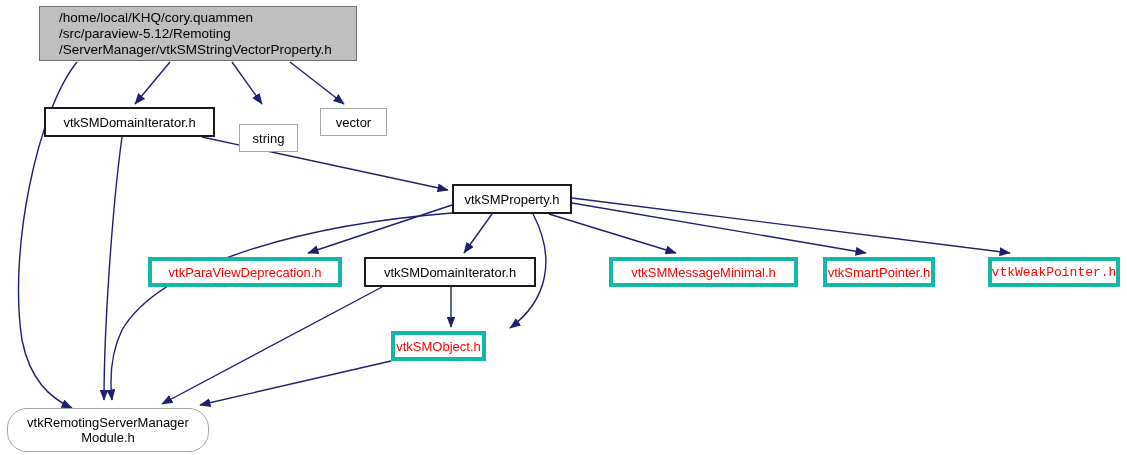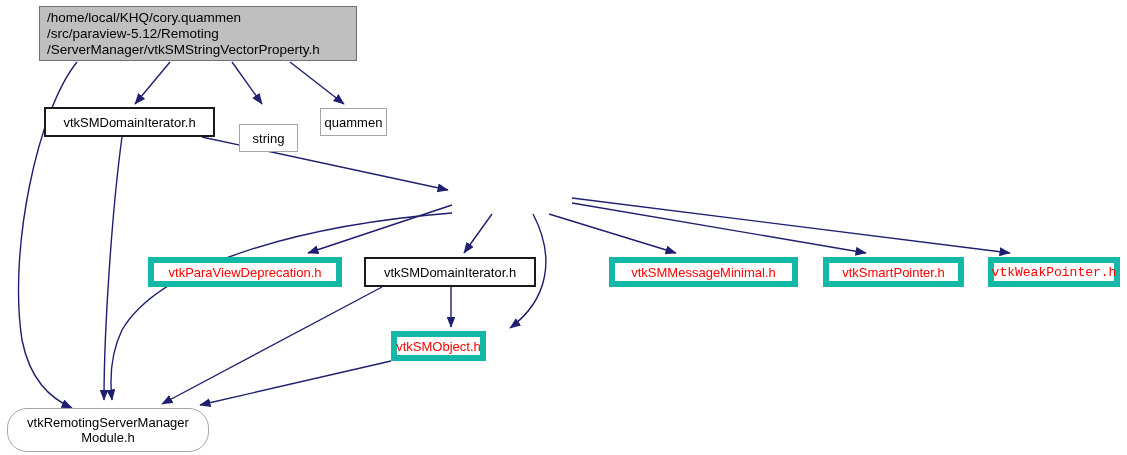--- a/index.html
+++ b/index.html
@@ -37,30 +37,30 @@
     line-height: 15px;
     white-space: pre-line;
     z-index: 5;
   }
   .node.root {
     background: #bfbfbf;
     border: 1px solid #707070;
     color: #000000;
     justify-content: flex-start;
     text-align: left;
-    padding-left: 7px;
+    padding-left: 19px;
     font-size: 13.5px;
     line-height: 16px;
   }
   .node.strong {
     border: 2px solid #1a1a1a;
     color: #000000;
   }
   .node.redbox {
-    border: 6px solid #14b8a6;
+    border: 4px solid #14b8a6;
     color: #ff0000;
     text-align: center;
   }
   .node.plain {
     border: 1px solid #a6a6a6;
     color: #000000;
   }
 </style>
 </head>
 <body>
@@ -110,30 +110,31 @@
   </svg>
 
   <div class="node root" style="left:39px; top:6px; width:318px; height:55px;">/home/local/KHQ/cory.quammen
 /src/paraview-5.12/Remoting
 /ServerManager/vtkSMStringVectorProperty.h</div>
 
   <div class="node strong" style="left:44px; top:107px; width:171px; height:30px;">vtkSMDomainIterator.h</div>
 
   <div class="node plain" style="left:239px; top:108px; width:59px; height:28px;margin-top:16px;">string</div>
 
-  <div class="node plain" style="left:320px; top:108px; width:67px; height:28px;">quammen</div>
+  <div class="node plain" style="left:320px; top:108px; width:67px; height:28px;">vector</div>
 
+  <div class="node strong" style="left:452px; top:184px; width:120px; height:30px;">vtkSMProperty.h</div>
 
   <div class="node redbox" style="left:148px; top:257px; width:194px; height:30px;">vtkParaViewDeprecation.h</div>
 
   <div class="node strong" style="left:364px; top:257px; width:172px; height:30px;text-align:right;">vtkSMDomainIterator.h</div>
 
   <div class="node redbox" style="left:609px; top:257px; width:189px; height:30px;">vtkSMMessageMinimal.h</div>
 
-  <div class="node redbox" style="left:823px; top:257px; width:141px; height:30px;">vtkSmartPointer.h</div>
+  <div class="node redbox" style="left:823px; top:257px; width:112px; height:30px;">vtkSmartPointer.h</div>
 
   <div class="node redbox" style="left:988px; top:257px; width:132px; height:30px;font-family:Liberation Mono, monospace;">vtkWeakPointer.h</div>
 
   <div class="node redbox" style="left:391px; top:331px; width:95px; height:30px;">vtkSMObject.h</div>
 
   <div class="node plain" style="left:7px; top:408px; width:202px; height:44px;border-radius:20px;">vtkRemotingServerManager
 Module.h</div>
 
 </div>
 

